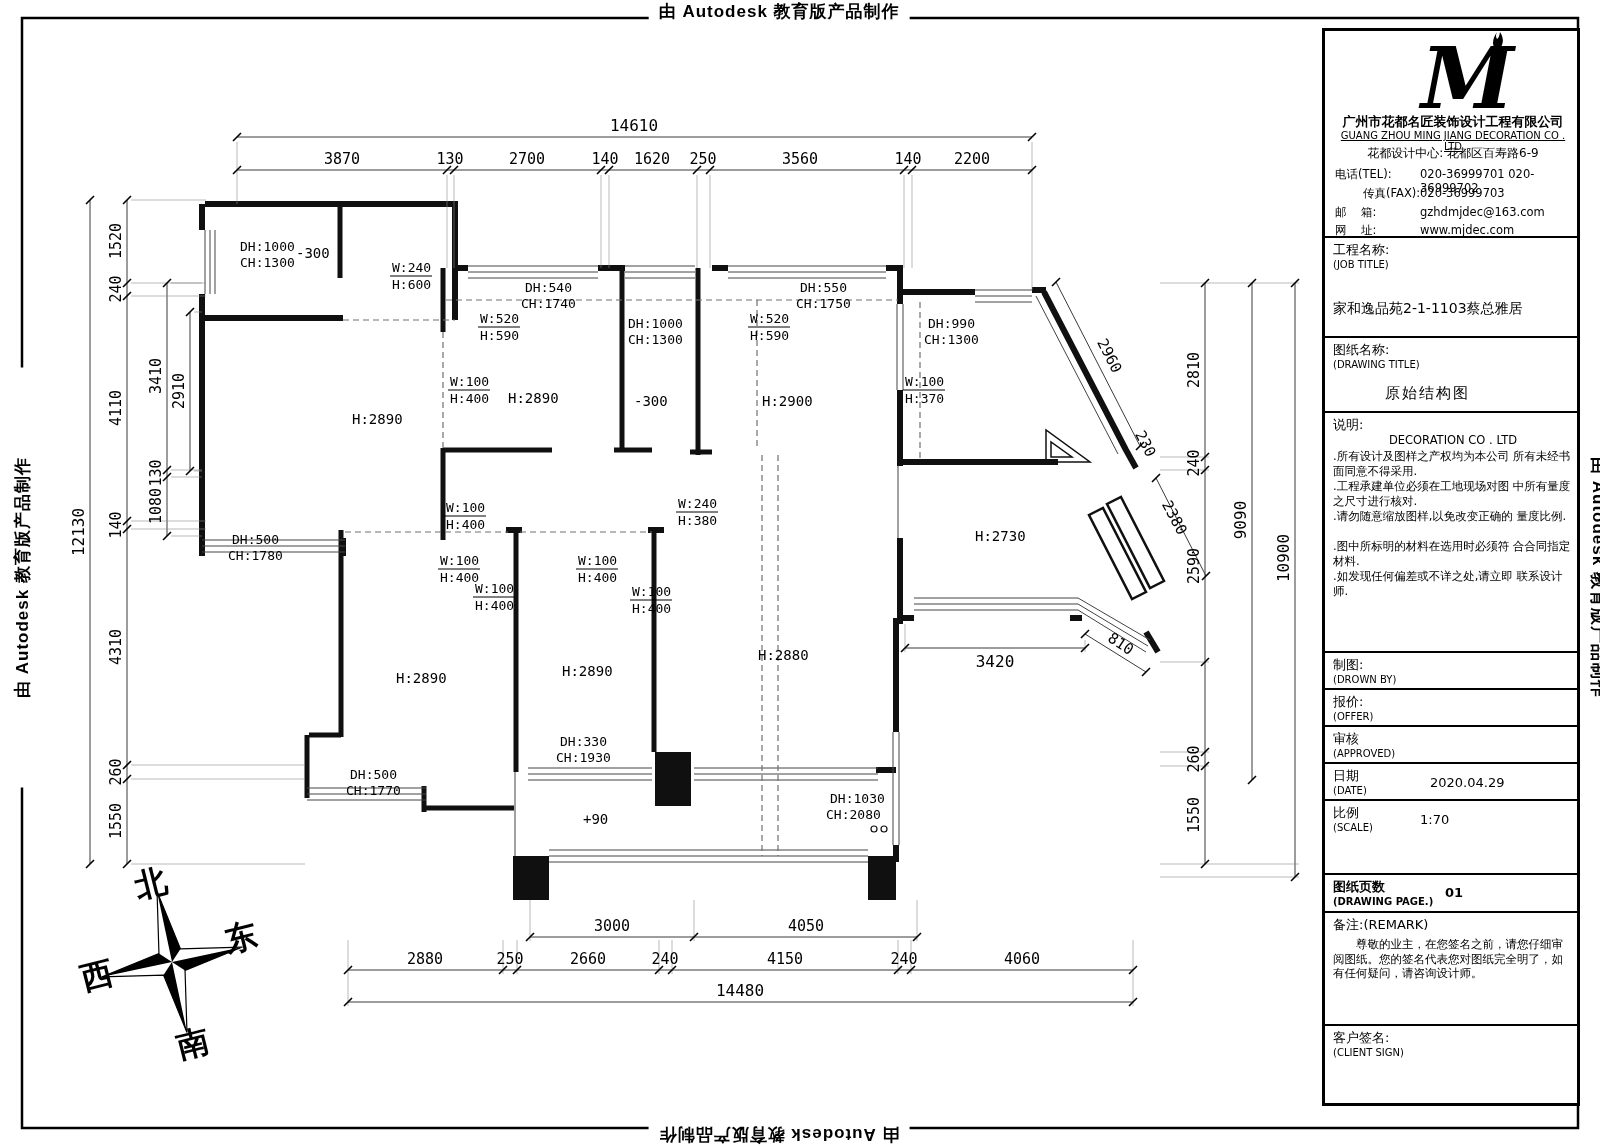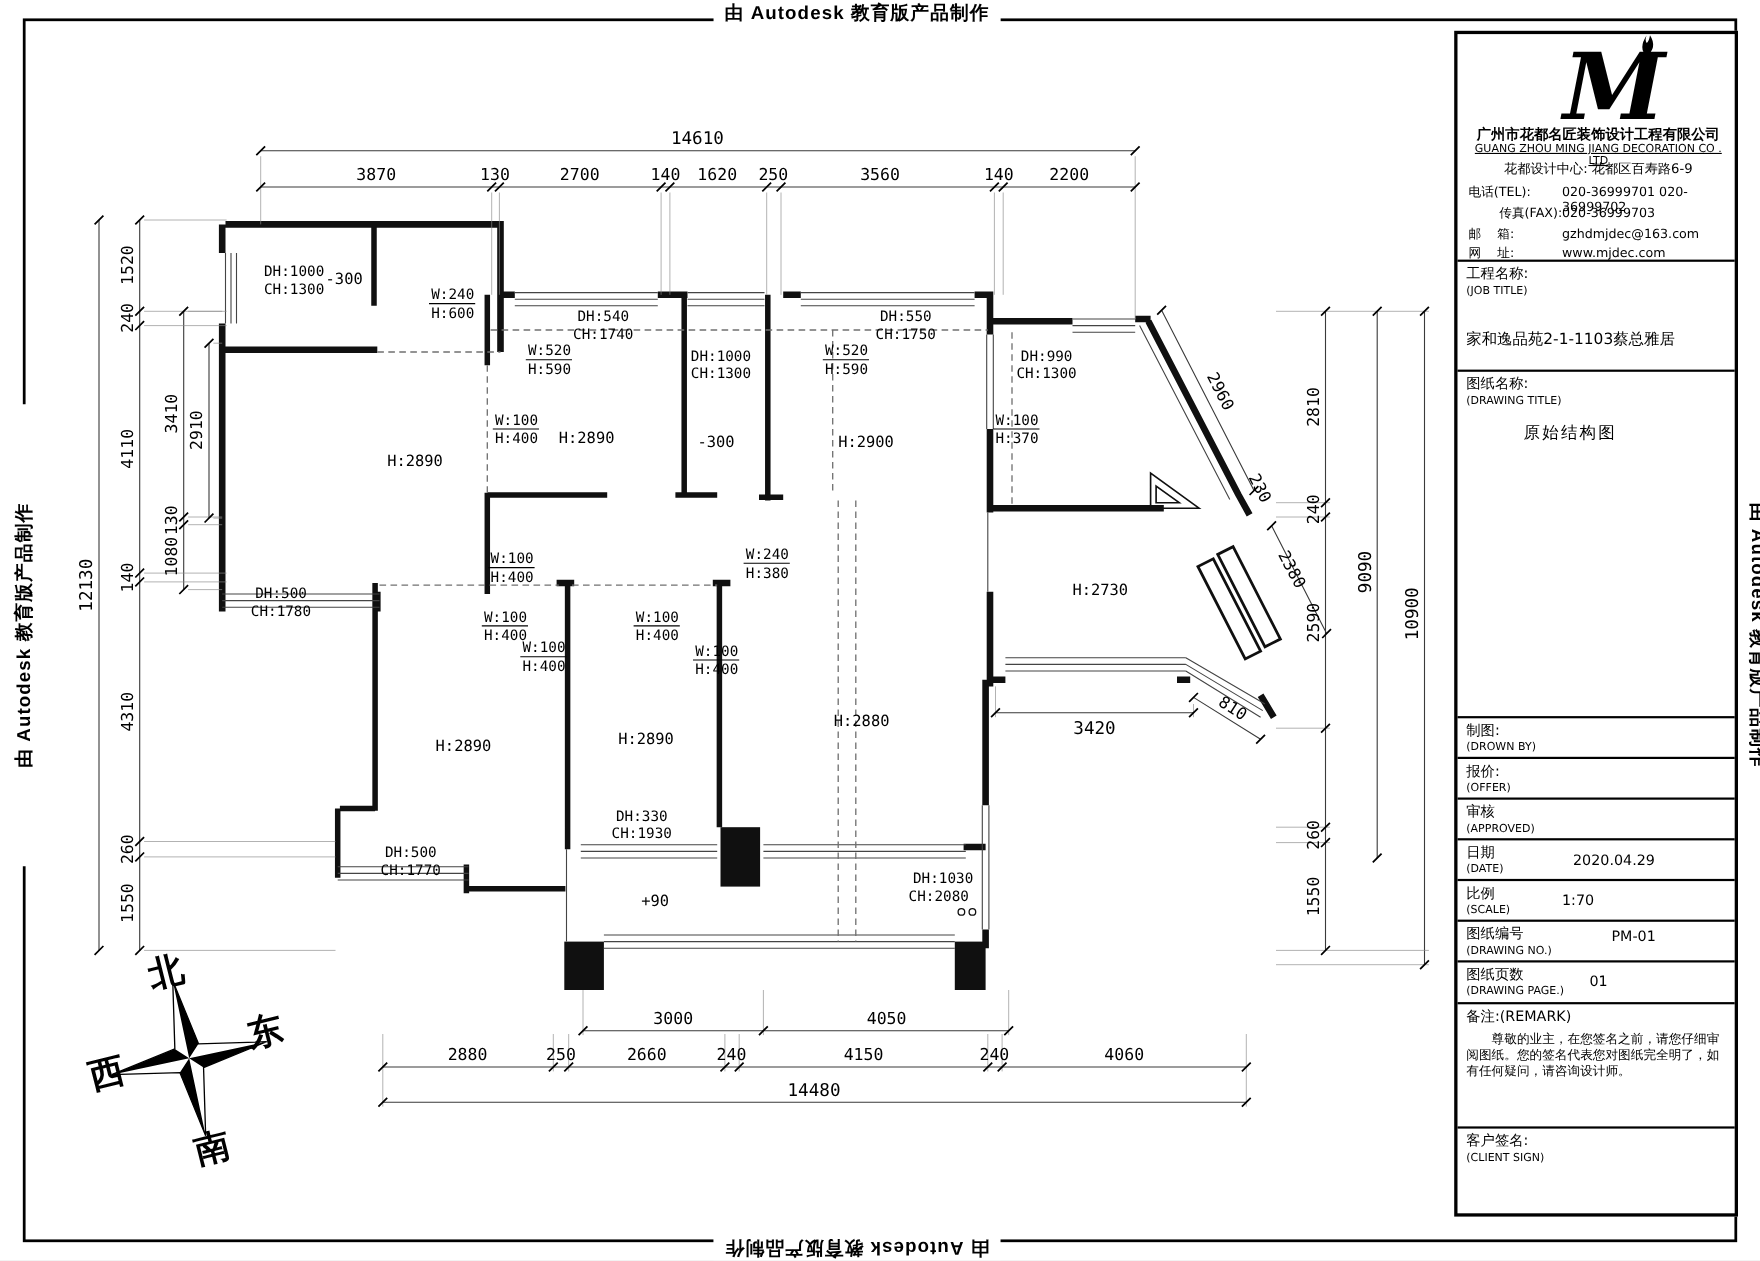--- a/index.html
+++ b/index.html
@@ -354,20 +354,29 @@
     </div>
 
     <div class="sec" style="top:305px;height:75px;">
       <div class="fieldlab">
         <div class="cn">图纸名称:</div>
         <div class="en">(DRAWING TITLE)</div>
       </div>
       <div class="fieldval" style="left:60px;top:46px;font-size:15px;letter-spacing:2px;">原始结构图</div>
     </div>
 
+    <div class="sec" style="top:380px;height:200px;">
+      <div class="fieldlab cn">说明:</div>
+      <div class="notes" style="top:20px;text-align:center;">DECORATION CO . LTD</div>
+      <div class="notes" style="top:36px;">.所有设计及图样之产权均为本公司 所有未经书面同意不得采用.</div>
+      <div class="notes" style="top:66px;">.工程承建单位必须在工地现场对图 中所有量度之尺寸进行核对.</div>
+      <div class="notes" style="top:96px;">.请勿随意缩放图样,以免改变正确的 量度比例.</div>
+      <div class="notes" style="top:126px;">.图中所标明的材料在选用时必须符 合合同指定材料.</div>
+      <div class="notes" style="top:156px;">.如发现任何偏差或不详之处,请立即 联系设计师.</div>
+    </div>
 
     <div class="sec" style="top:620px;height:37px;padding-left:44px;">
       <div class="fieldlab">
           <div class="cn">制图:</div>
           <div class="en">(DROWN BY)</div>
         </div>
     </div>
     <div class="sec" style="top:657px;height:37px;">
       <div class="fieldlab">
           <div class="cn">报价:</div>
@@ -387,28 +396,21 @@
         </div>
       <div class="fieldval" style="left:105px;top:11px;">2020.04.29</div>
     </div>
     <div class="sec" style="top:768px;height:37px;">
       <div class="fieldlab">
           <div class="cn">比例</div>
           <div class="en">(SCALE)</div>
         </div>
       <div class="fieldval" style="left:95px;top:11px;">1:70</div>
     </div>
-    <div class="sec" style="top:805px;height:37px;">
-      <div class="fieldlab">
-          <div class="cn">图纸编号</div>
-          <div class="en">(DRAWING NO.)</div>
-        </div>
-      <div class="fieldval" style="left:140px;top:6px;">PM-01</div>
-    </div>
-    <div class="sec" style="top:842px;height:38px;">
+    <div class="sec" style="top:842px;height:38px;font-weight:bold;">
       <div class="fieldlab">
           <div class="cn">图纸页数</div>
           <div class="en">(DRAWING PAGE.)</div>
         </div>
       <div class="fieldval" style="left:120px;top:10px;">01</div>
     </div>
 
     <div class="sec" style="top:880px;height:88px;">
       <div class="fieldlab cn">备注:(REMARK)</div>
       <div class="notes" style="top:24px;text-indent:2em;">尊敬的业主，在您签名之前，请您仔细审阅图纸。您的签名代表您对图纸完全明了，如有任何疑问，请咨询设计师。</div>

